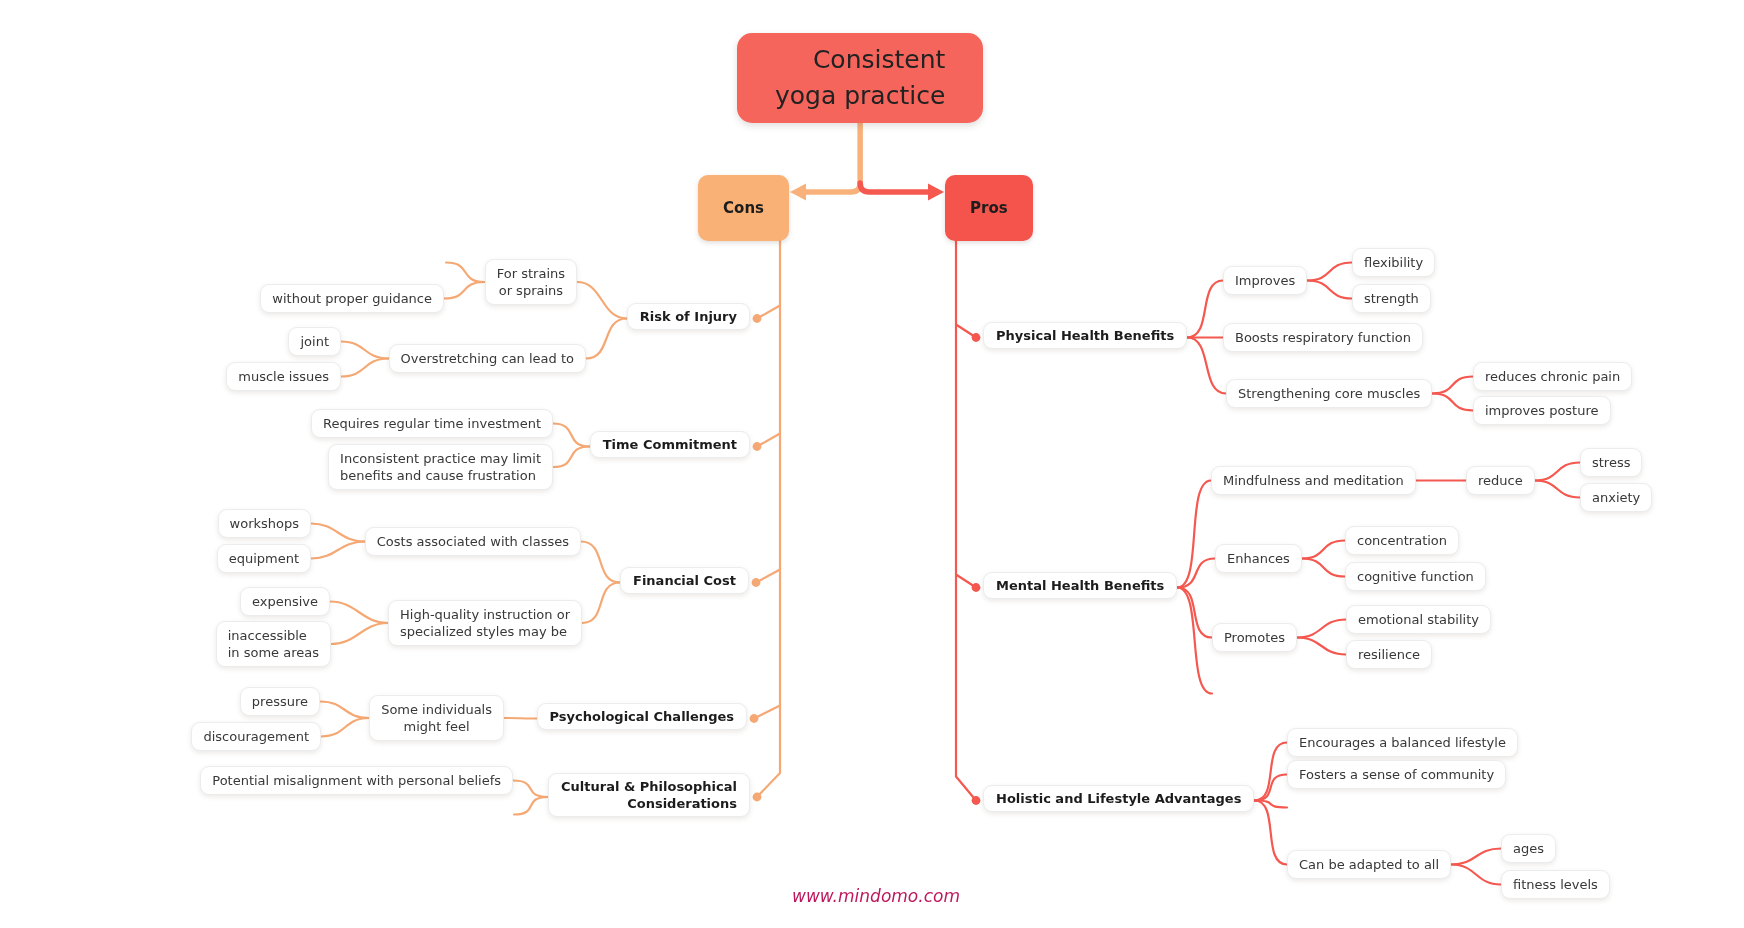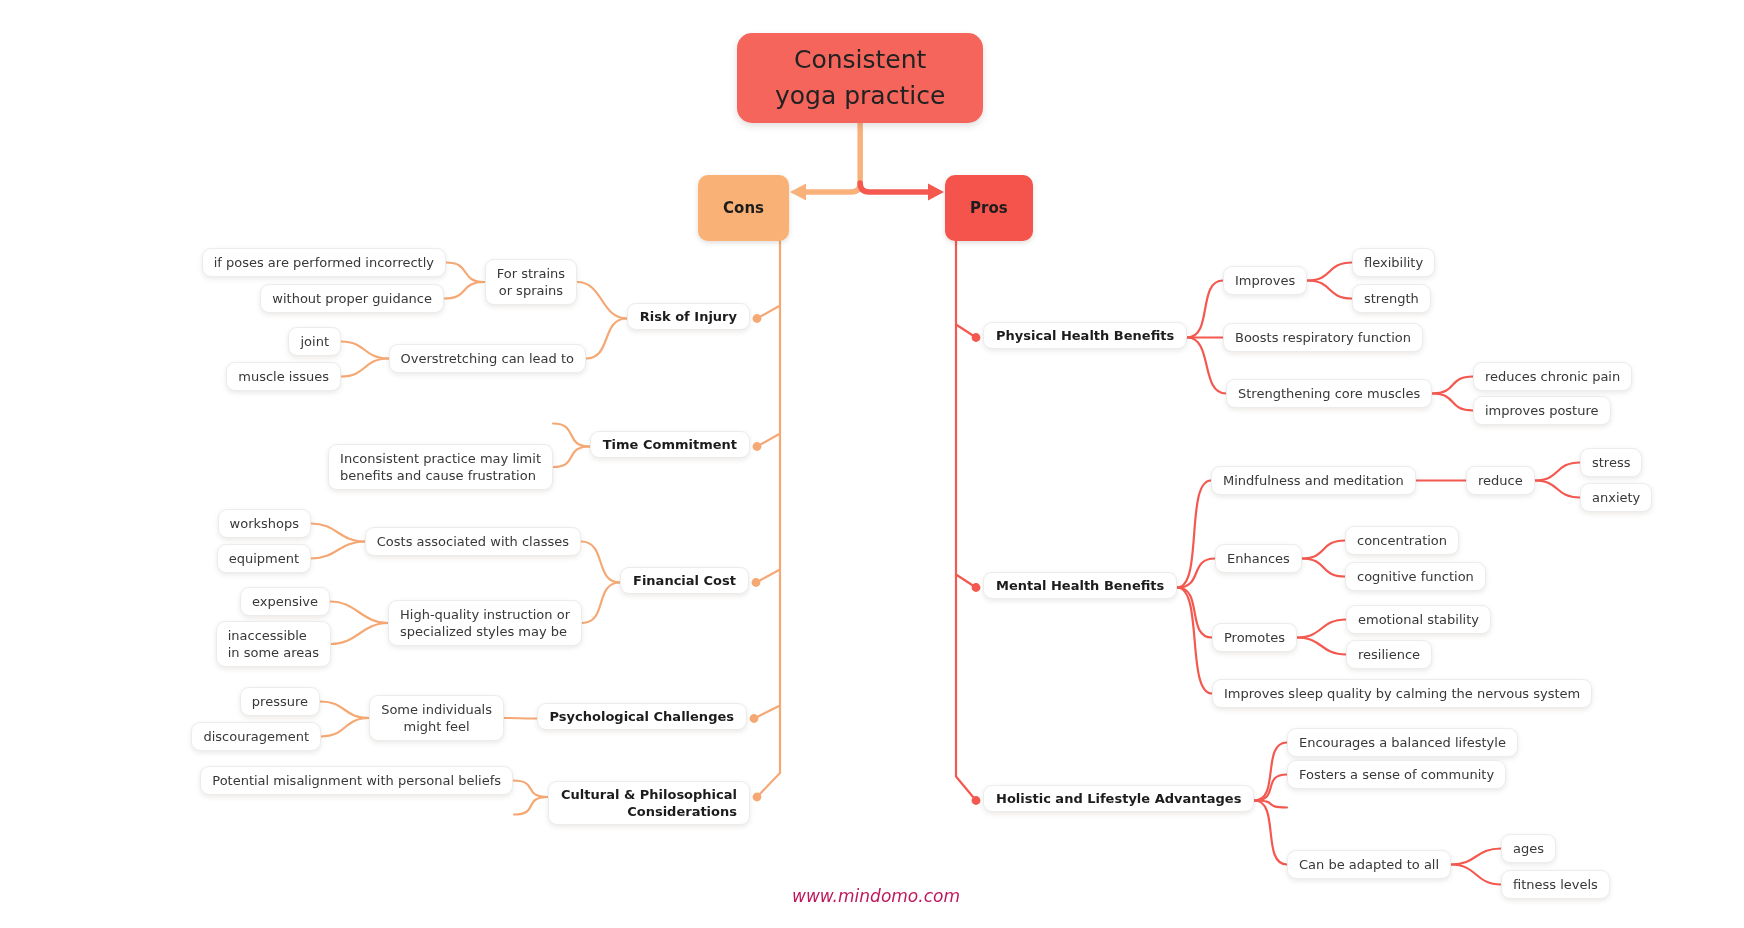--- a/index.html
+++ b/index.html
@@ -5,25 +5,25 @@
   html,body{margin:0;padding:0;background:#fff;}
   #stage{position:relative;width:1744px;height:928px;background:#ffffff;overflow:hidden;
          font-family:"DejaVu Sans","Liberation Sans",sans-serif;}
   #stage svg{position:absolute;left:0;top:0;}
   .node{position:absolute;background:#ffffff;border:1px solid #ececec;border-radius:9px;
         padding:5px 11px;font-size:13px;line-height:17px;color:#383838;
         white-space:pre-line;width:max-content;max-width:560px;
         box-shadow:0 2px 5px rgba(90,70,60,.12);}
   .topic{font-weight:bold;color:#1c1c1c;padding:4px 12px;}
   .center{text-align:center;}
-  .right{text-align:right;margin-top:8px;}
+  .right{text-align:right;}
   .hub{position:absolute;border-radius:10px;font-size:15px;font-weight:bold;color:#1d1d1d;
        padding:24px 25px;width:max-content;box-shadow:0 2px 5px rgba(90,70,60,.18);}
   .root-box{position:absolute;border-radius:15px;font-size:25px;line-height:36px;font-weight:500;
-       color:#222;padding:9px 38px;width:max-content;text-align:center;white-space:pre-line;
+       color:#222;padding:9px 38px;width:max-content;text-align:right;white-space:pre-line;
        box-shadow:0 3px 7px rgba(90,70,60,.18);}
   .watermark{position:absolute;font-size:17px;font-style:italic;color:#be185d;width:max-content;}
 </style>
 </head>
 <body>
 
 <div id="stage">
     <svg width="1744" height="928">
       <path d="M626.8125 318.5 C 600.8125 318.5, 603 282, 577 282" fill="none" stroke="#F5A873" stroke-width="2.2" stroke-linecap="round" stroke-linejoin="round"></path>
       <path d="M626.8125 318.5 C 600.8125 318.5, 612 358.5, 586 358.5" fill="none" stroke="#F5A873" stroke-width="2.2" stroke-linecap="round" stroke-linejoin="round"></path>
@@ -91,27 +91,27 @@
     </svg>
 
   <div class="root-box" id="b-root" style="left: 737px; top: 33px; background: rgb(245, 101, 92);">Consistent
 yoga practice</div>
   <div class="hub" id="b-cons" style="right: 955px; top: 175px; background: rgb(249, 177, 117);">Cons</div>
   <div class="hub" id="b-pros" style="left: 945px; top: 175px; background: rgb(244, 84, 76);">Pros</div>
 
   <div class="node topic" id="n-risk" style="right:994px;top:303px">Risk of Injury</div>
   <div class="node center" id="n-strains" style="right:1167px;top:259px">For strains
 or sprains</div>
-  <div class="node" id="n-if-poses" style="right:1298px;top:248px">if poses are performed incorrectly</div>
   <div class="node" id="n-without" style="right:1300px;top:284px">without proper guidance</div>
   <div class="node" id="n-overstretch" style="right:1158px;top:344px">Overstretching can lead to</div>
   <div class="node" id="n-joint" style="right:1403px;top:327px">joint</div>
   <div class="node" id="n-muscle" style="right:1403px;top:362px">muscle issues</div>
 
   <div class="node topic" id="n-time" style="right:994px;top:431px">Time Commitment</div>
+  <div class="node" id="n-requires" style="right:1191px;top:409px">Requires regular time investment</div>
   <div class="node" id="n-inconsistent" style="right:1191px;top:444px">Inconsistent practice may limit
 benefits and cause frustration</div>
 
   <div class="node topic" id="n-financial" style="right:995px;top:567px">Financial Cost</div>
   <div class="node" id="n-costs" style="right:1163px;top:527px">Costs associated with classes</div>
   <div class="node" id="n-workshops" style="right:1433px;top:509px">workshops</div>
   <div class="node" id="n-equipment" style="right:1433px;top:544px">equipment</div>
   <div class="node" id="n-highq" style="right:1162px;top:600px">High-quality instruction or
 specialized styles may be</div>
   <div class="node" id="n-expensive" style="right:1414px;top:587px">expensive</div>
@@ -141,21 +141,20 @@
   <div class="node" id="n-mindful" style="left:1211px;top:466px">Mindfulness and meditation</div>
   <div class="node" id="n-reduce" style="left:1466px;top:466px">reduce</div>
   <div class="node" id="n-stress" style="left:1580px;top:448px">stress</div>
   <div class="node" id="n-anxiety" style="left:1580px;top:483px">anxiety</div>
   <div class="node" id="n-enhances" style="left:1215px;top:544px">Enhances</div>
   <div class="node" id="n-concentration" style="left:1345px;top:526px">concentration</div>
   <div class="node" id="n-cognitive" style="left:1345px;top:562px">cognitive function</div>
   <div class="node" id="n-promotes" style="left:1212px;top:623px">Promotes</div>
   <div class="node" id="n-emotional" style="left:1346px;top:605px">emotional stability</div>
   <div class="node" id="n-resilience" style="left:1346px;top:640px">resilience</div>
-  <div class="node" id="n-sleep" style="left:1212px;top:679px">Improves sleep quality by calming the nervous system</div>
 
   <div class="node topic" id="n-holistic" style="left:983px;top:785px">Holistic and Lifestyle Advantages</div>
   <div class="node" id="n-encourages" style="left:1287px;top:728px">Encourages a balanced lifestyle</div>
   <div class="node" id="n-fosters" style="left:1287px;top:760px">Fosters a sense of community</div>
   <div class="node" id="n-adapted" style="left:1287px;top:850px">Can be adapted to all</div>
   <div class="node" id="n-ages" style="left:1501px;top:834px">ages</div>
   <div class="node" id="n-fitness" style="left:1501px;top:870px">fitness levels</div>
 
   <div class="watermark" style="left:792px;top:886px">www.mindomo.com</div>
 </div>

